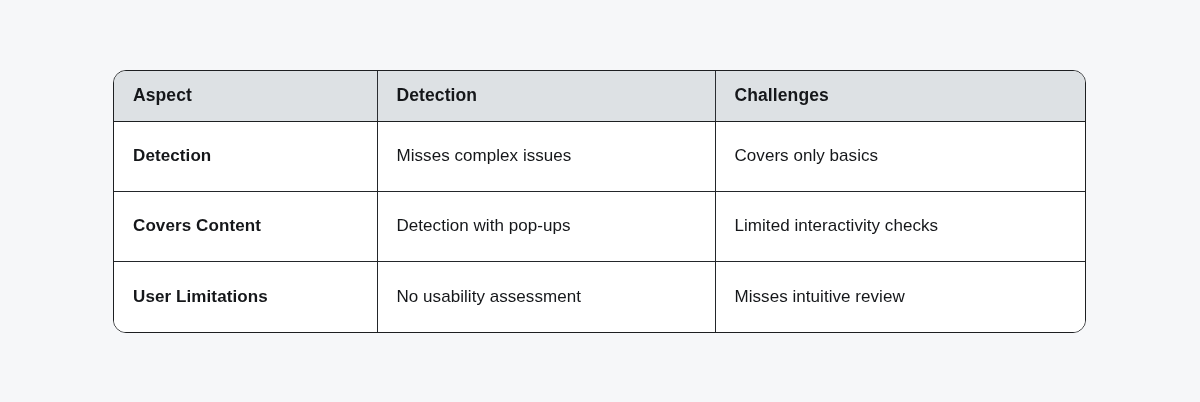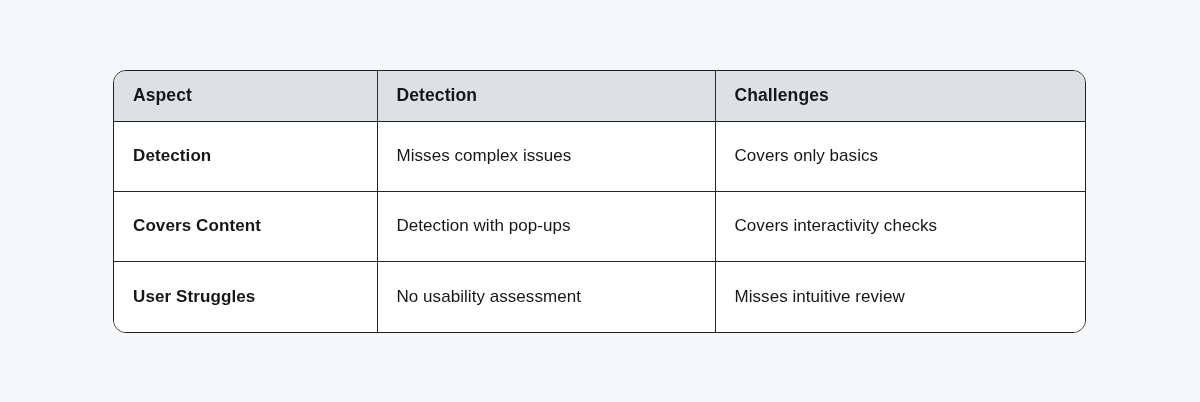--- a/index.html
+++ b/index.html
@@ -111,24 +111,24 @@
 
       <tbody>
         <tr>
           <td class="aspect-cell">Detection</td>
           <td>Misses complex issues</td>
           <td>Covers only basics</td>
         </tr>
         <tr>
           <td class="aspect-cell">Covers Content</td>
           <td>Detection with pop-ups</td>
-          <td>Covers interactivity checks</td>
+          <td>Limited interactivity checks</td>
         </tr>
         <tr>
-          <td class="aspect-cell">User Struggles</td>
+          <td class="aspect-cell">User Limitations</td>
           <td>No usability assessment</td>
           <td>Misses intuitive review</td>
         </tr>
       </tbody>
     </table>
   </div>
 
 </div>
 
 </body></html>

